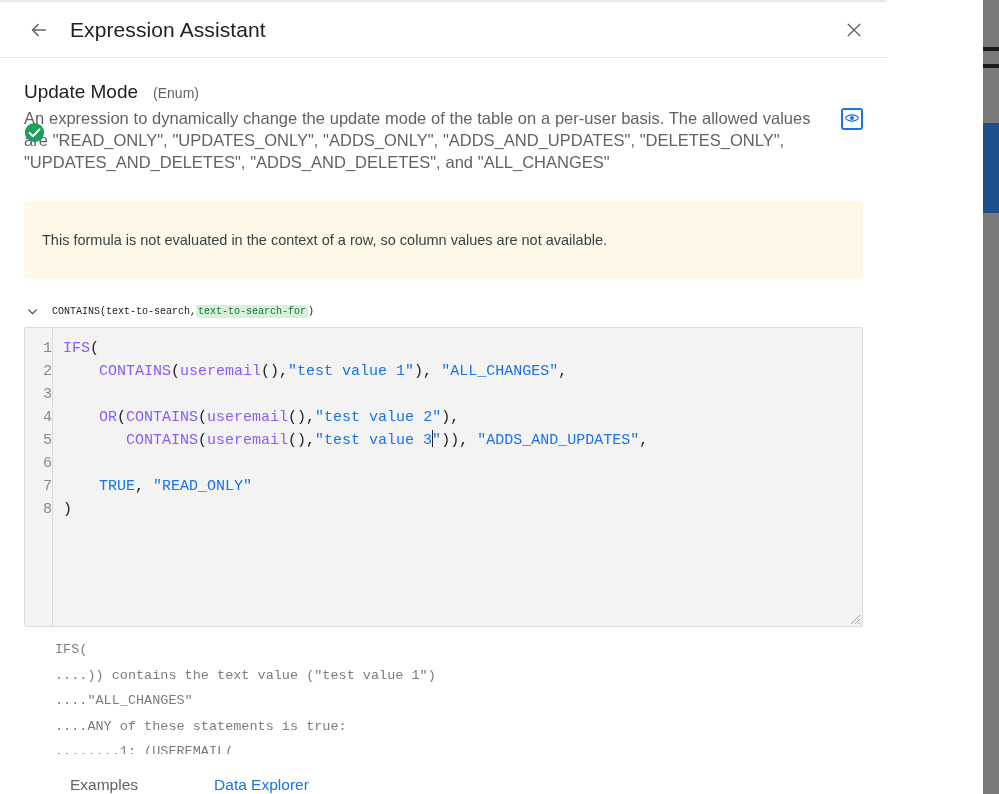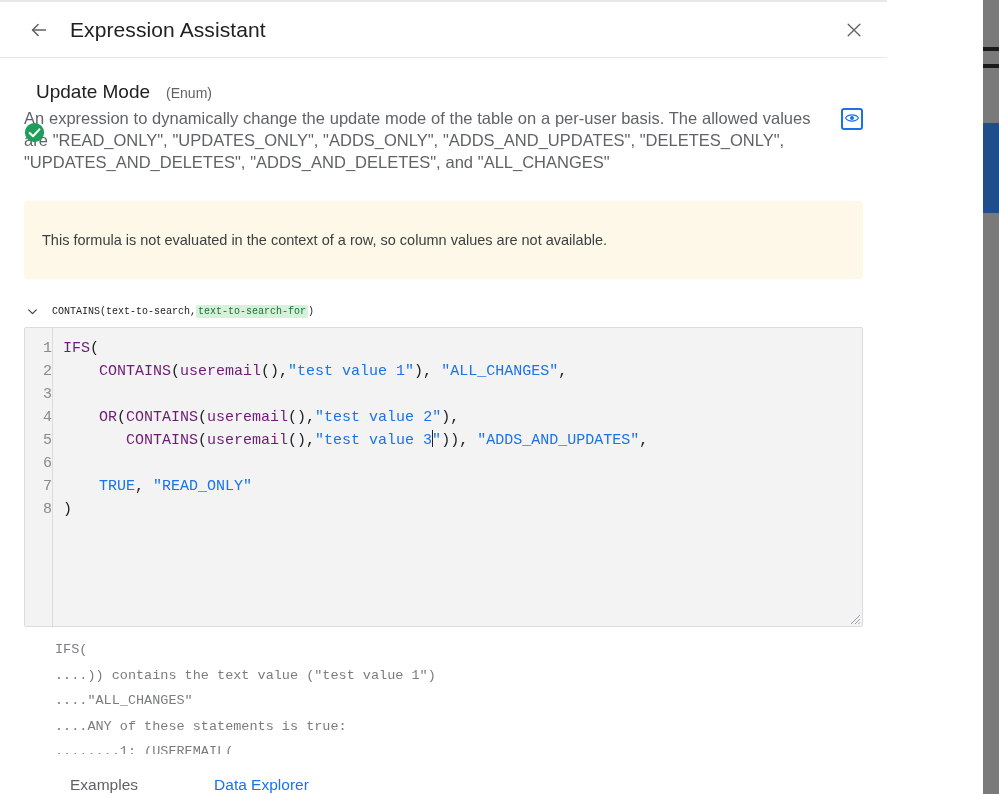--- a/index.html
+++ b/index.html
@@ -89,27 +89,27 @@
     display: flex;
     align-items: flex-start;
     padding: 22px 24px 0 24px;
   }
   .titleblock .texts { flex: 1 1 auto; min-width: 0; }
   .prop-title {
     font-size: 19px;
     color: #202124;
     font-weight: 400;
     line-height: 24px;
-    margin: 12px;
+    margin: 0;
     display: inline;
   }
   .prop-type {
     font-size: 14px;
     color: #5f6368;
-    margin-left: 4px;
+    margin-left: 15px;
   }
   .prop-desc {
     margin-top: 3px;
     font-size: 16.5px;
     line-height: 22px;
     color: #5f6368;
     max-width: 862px;
     word-spacing: 0.2px;
   }
   .eye-btn {
@@ -187,21 +187,21 @@
   .codearea {
     flex: 1 1 auto;
     padding: 9px 0 0 10px;
     font-family: "Liberation Mono", monospace;
     font-size: 15px;
     line-height: 23px;
     white-space: pre;
     color: #202124;
     overflow: hidden;
   }
-  .tok-fn   { color: #701a75; }
+  .tok-fn   { color: #8b5cf6; }
   .tok-str  { color: #1a73e8; }
   .tok-kw   { color: #1a73e8; }
   .tok-pl   { color: #202124; }
   .caret {
     display: inline-block;
     width: 1px;
     height: 17px;
     background: #202124;
     vertical-align: -3px;
     margin: 0 -0.5px;

